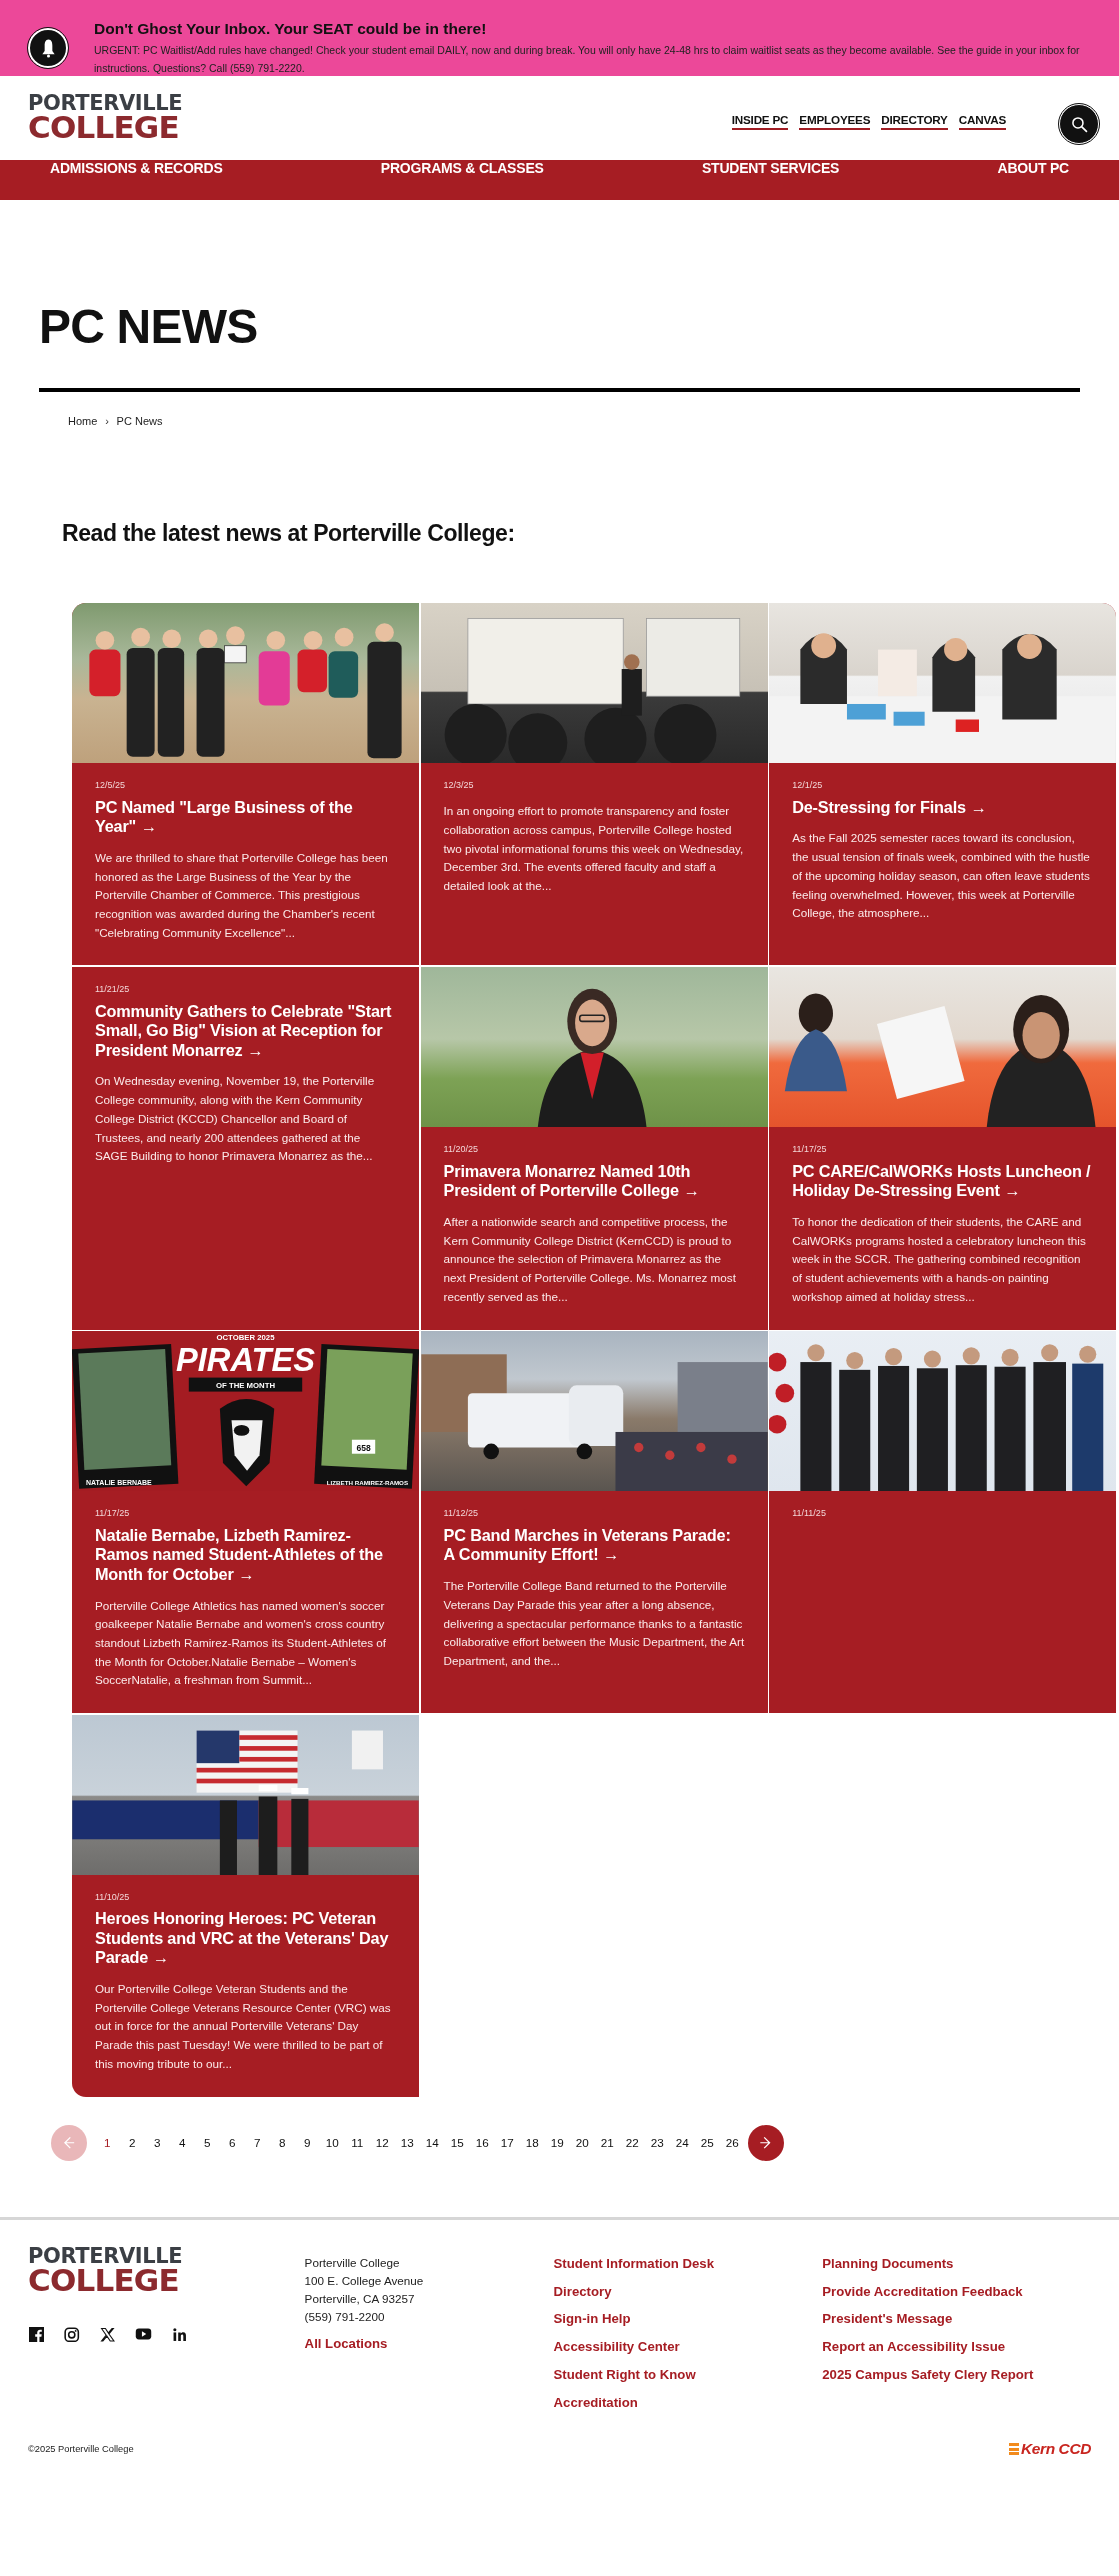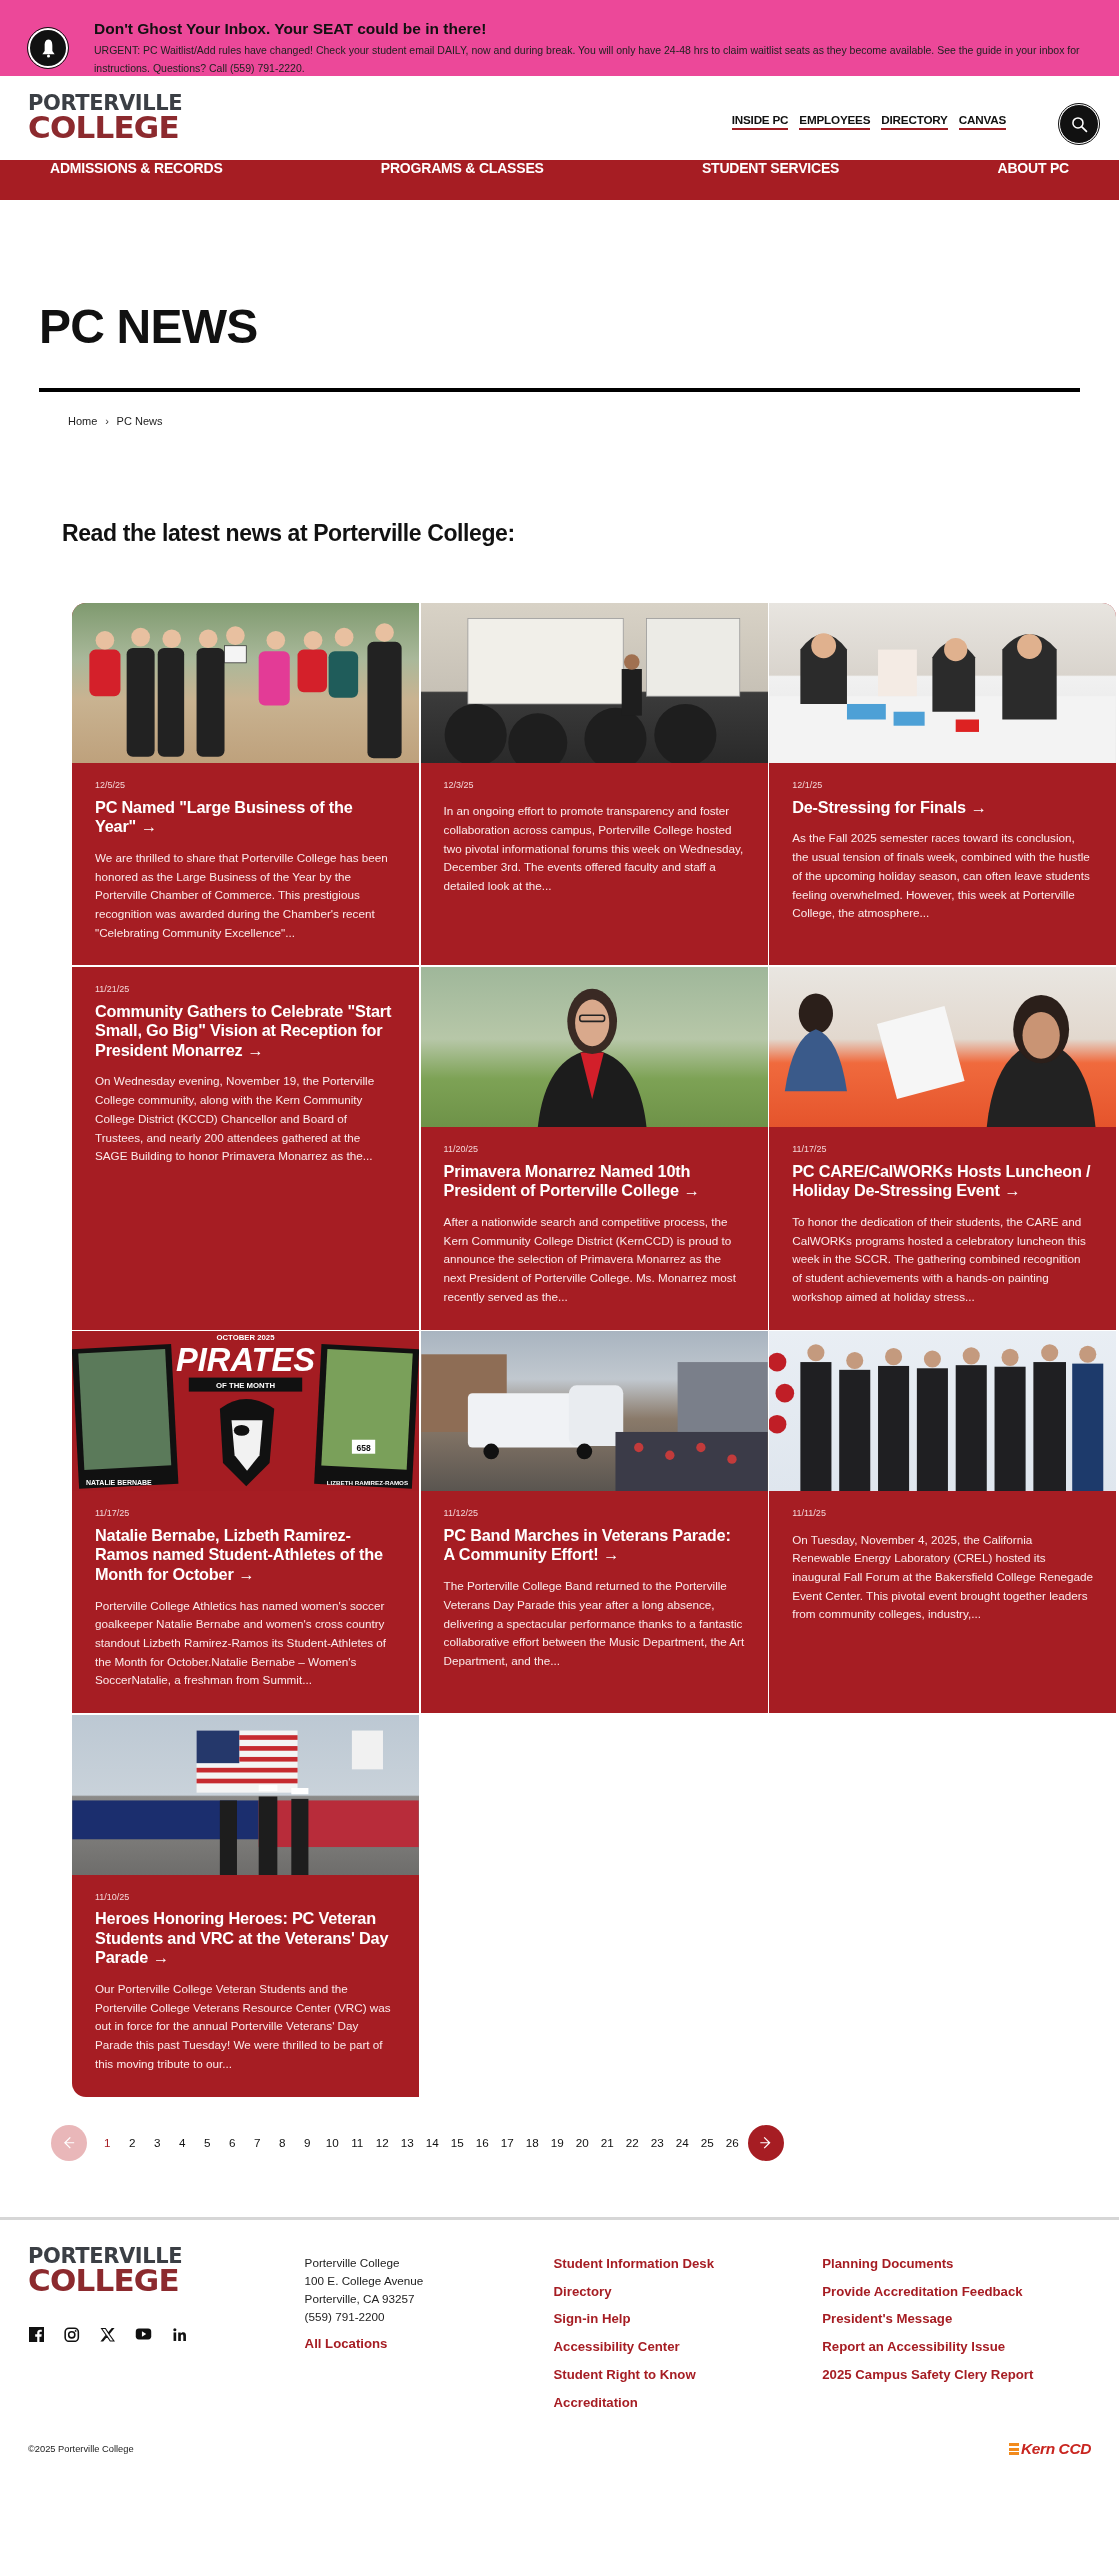--- a/index.html
+++ b/index.html
@@ -343,21 +343,20 @@
             <circle cx="210" cy="36" r="11"></circle>
             <circle cx="260" cy="32" r="11"></circle>
             <circle cx="310" cy="34" r="11"></circle>
             <circle cx="361" cy="28" r="11"></circle>
             <circle cx="410" cy="30" r="11"></circle>
           </g>
       </svg>
     </div>
     <div class="card-body">
       <div class="card-date">11/11/25</div>
-      <div class="card-excerpt">On Tuesday, November 4, 2025, the California Renewable Energy Laboratory (CREL) hosted its inaugural Fall Forum at the Bakersfield College Renegade Event Center. This pivotal event brought together leaders from community colleges, industry,...</div>
     </div>
   </a>
 
   <a class="card last">
     <div class="card-img" style="background: linear-gradient(180deg,#bcc8d3 0%,#c9d2da 50%,#8b8a88 51%,#6e6d6b 100%);">
       <svg width="347" height="160" viewBox="0 0 446 206">
         <rect x="160" y="20" width="130" height="80" fill="#f4f4f4"></rect>
         <rect x="160" y="20" width="55" height="42" fill="#25386b"></rect>
         <g fill="#c62a2f">
             <rect x="215" y="26" width="75" height="6"></rect>

